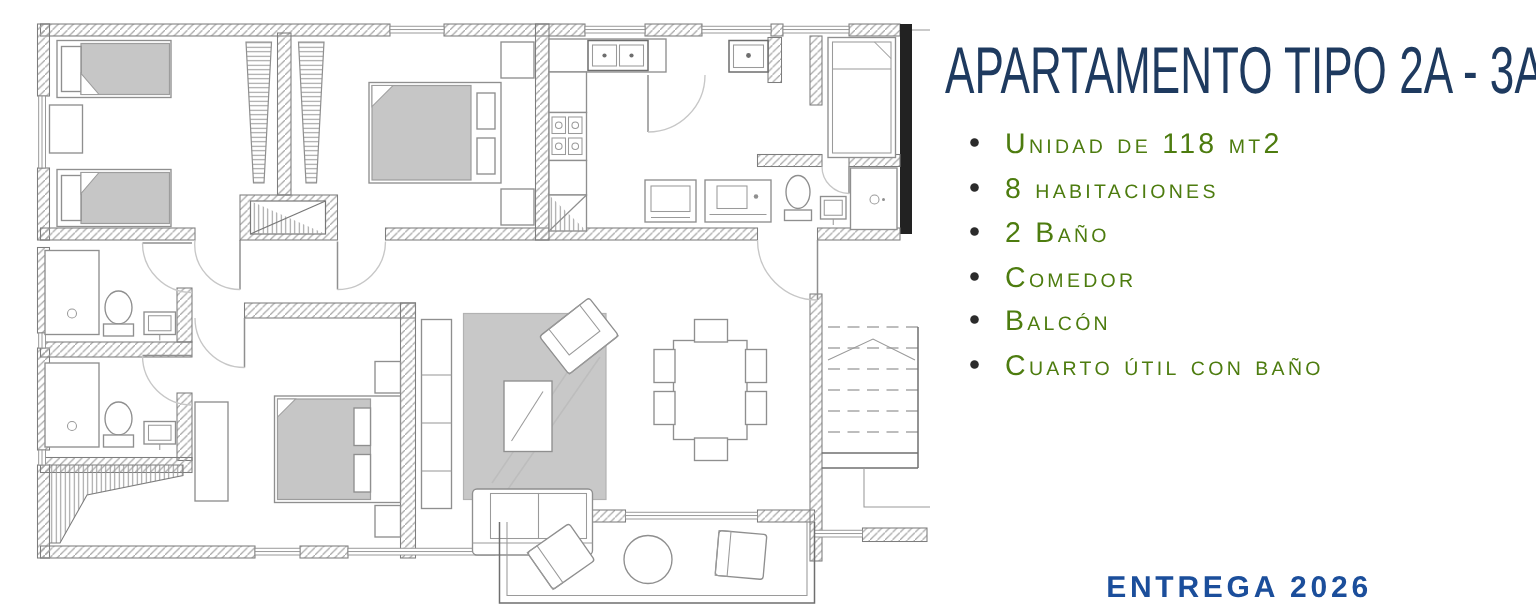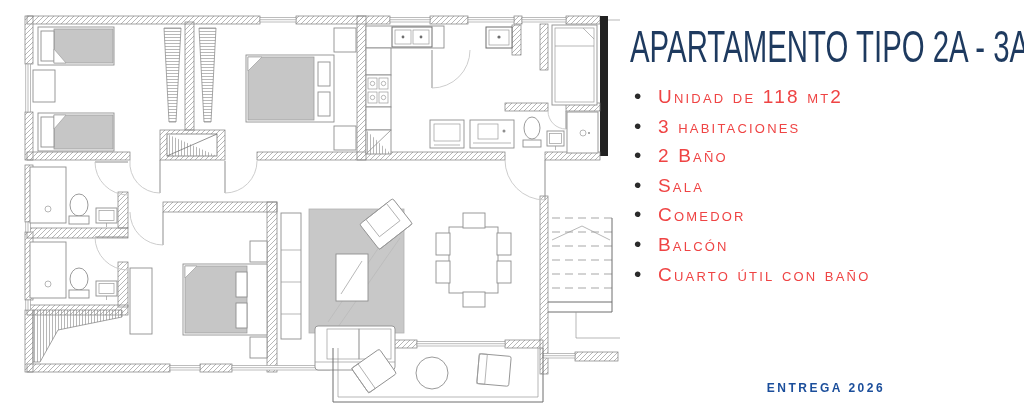--- a/index.html
+++ b/index.html
@@ -9,34 +9,34 @@
   }
   .plan-wrap{position:absolute;left:0;top:0;width:620px;height:410px;}
   .panel{position:absolute;left:628px;top:0;width:396px;height:410px;}
   .title{
     position:absolute;left:2px;top:22px;white-space:nowrap;
     font-size:42px;font-weight:400;letter-spacing:0px;
     transform:scale(0.70,1.05);transform-origin:left top;
     color:#1e3a5f;
   }
   .features{
-    position:absolute;left:6px;top:82px;margin:0;padding:0;list-style:none;
-    color:#ef4444;
+    position:absolute;left:18px;top:82px;margin:0;padding:0;list-style:none;
+    color:#4d7c0f;
   }
   .features li{
     font-size:19px;line-height:28.6px;letter-spacing:2.2px;
     font-variant:small-caps;white-space:nowrap;
   }
   .features li::before{
     content:"\2022";
     display:inline-block;width:24px;font-size:21px;color:#2b2b2b;
   }
   .delivery{
     position:absolute;left:0;top:381px;width:396px;text-align:center;
-    font-size:12px;font-weight:bold;letter-spacing:2.5px;
+    font-size:20px;font-weight:bold;letter-spacing:2.5px;
     text-transform:uppercase;color:#1b4e9b;white-space:nowrap;
   }
   svg .w{fill:url(#hd);stroke:#7d7d7d;stroke-width:.7}
   svg .f{fill:#fff;stroke:#8f8f8f;stroke-width:.9}
   svg .g{fill:#c6c6c6;stroke:#9d9d9d;stroke-width:.8}
   svg .arc{fill:none;stroke:#c7c7c7;stroke-width:.9}
   svg .leaf{stroke:#8f8f8f;stroke-width:1}
   svg .thin{stroke:#9a9a9a;stroke-width:.7;fill:none}
   svg .sol{stroke:#6f6f6f;stroke-width:1;fill:none}
   svg .dash{stroke:#a8a8a8;stroke-width:1.1;stroke-dasharray:8 5;fill:none}
@@ -338,21 +338,20 @@
     <path class="thin" d="M552,240 L582,226 L610,240"></path>
     <path class="thin" d="M576,312 L576,338 L620,338"></path>
   </g>
 </svg>
 </div>
 
 <div class="panel">
   <div class="title">APARTAMENTO TIPO 2A - 3A</div>
   <ul class="features">
     <li>Unidad de 118 mt2</li>
-    <li>3 habitaciones</li>
+    <li>8 habitaciones</li>
     <li>2 Baño</li>
-    <li>Sala</li>
     <li>Comedor</li>
     <li>Balcón</li>
     <li>Cuarto útil con baño</li>
   </ul>
   <div class="delivery">Entrega 2026</div>
 </div>
 
 </body></html>

